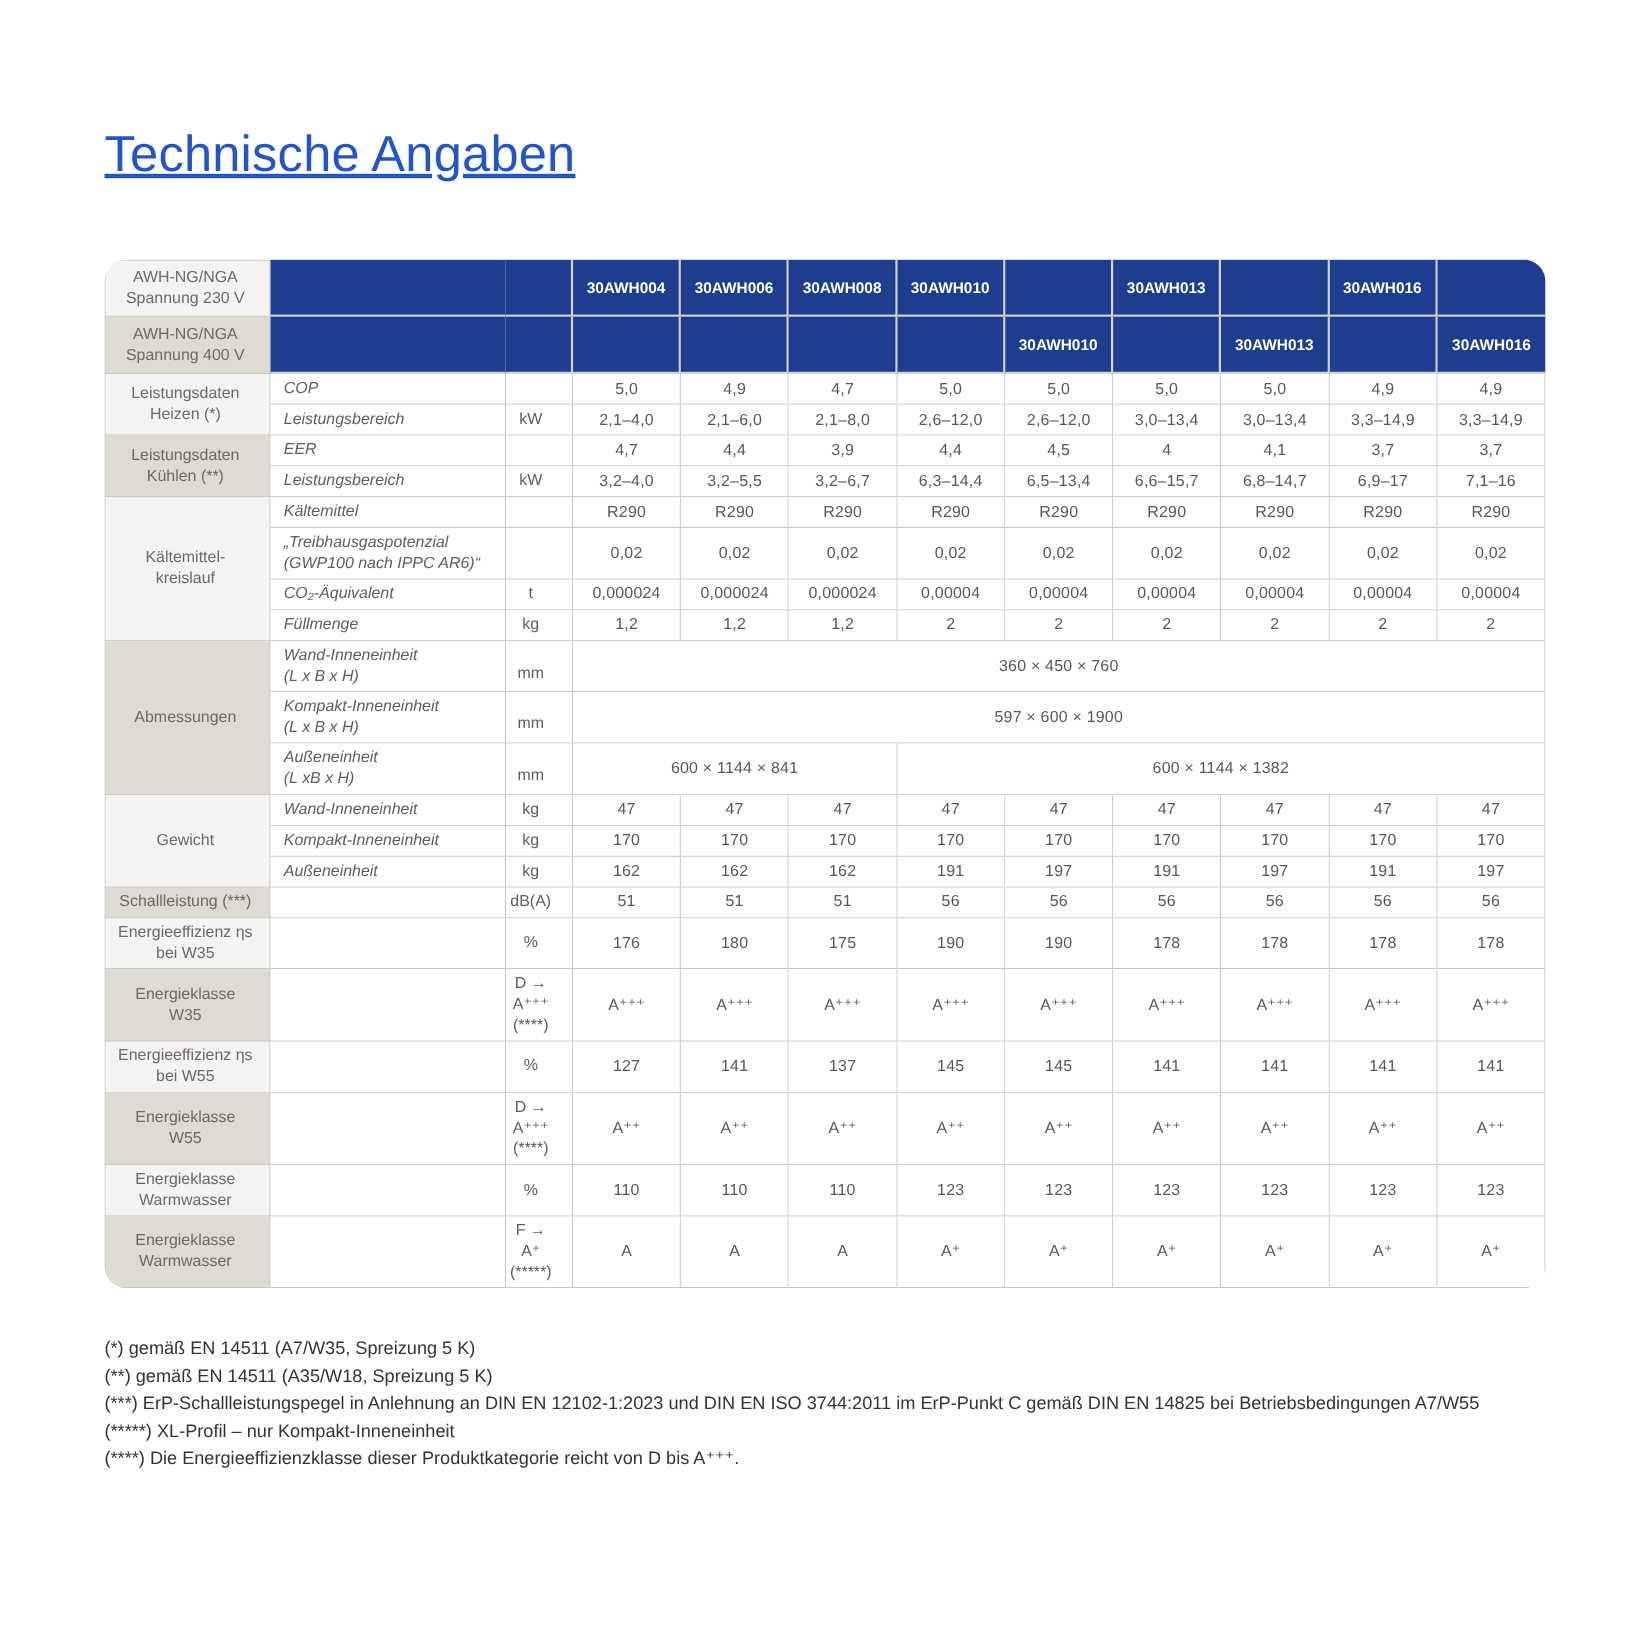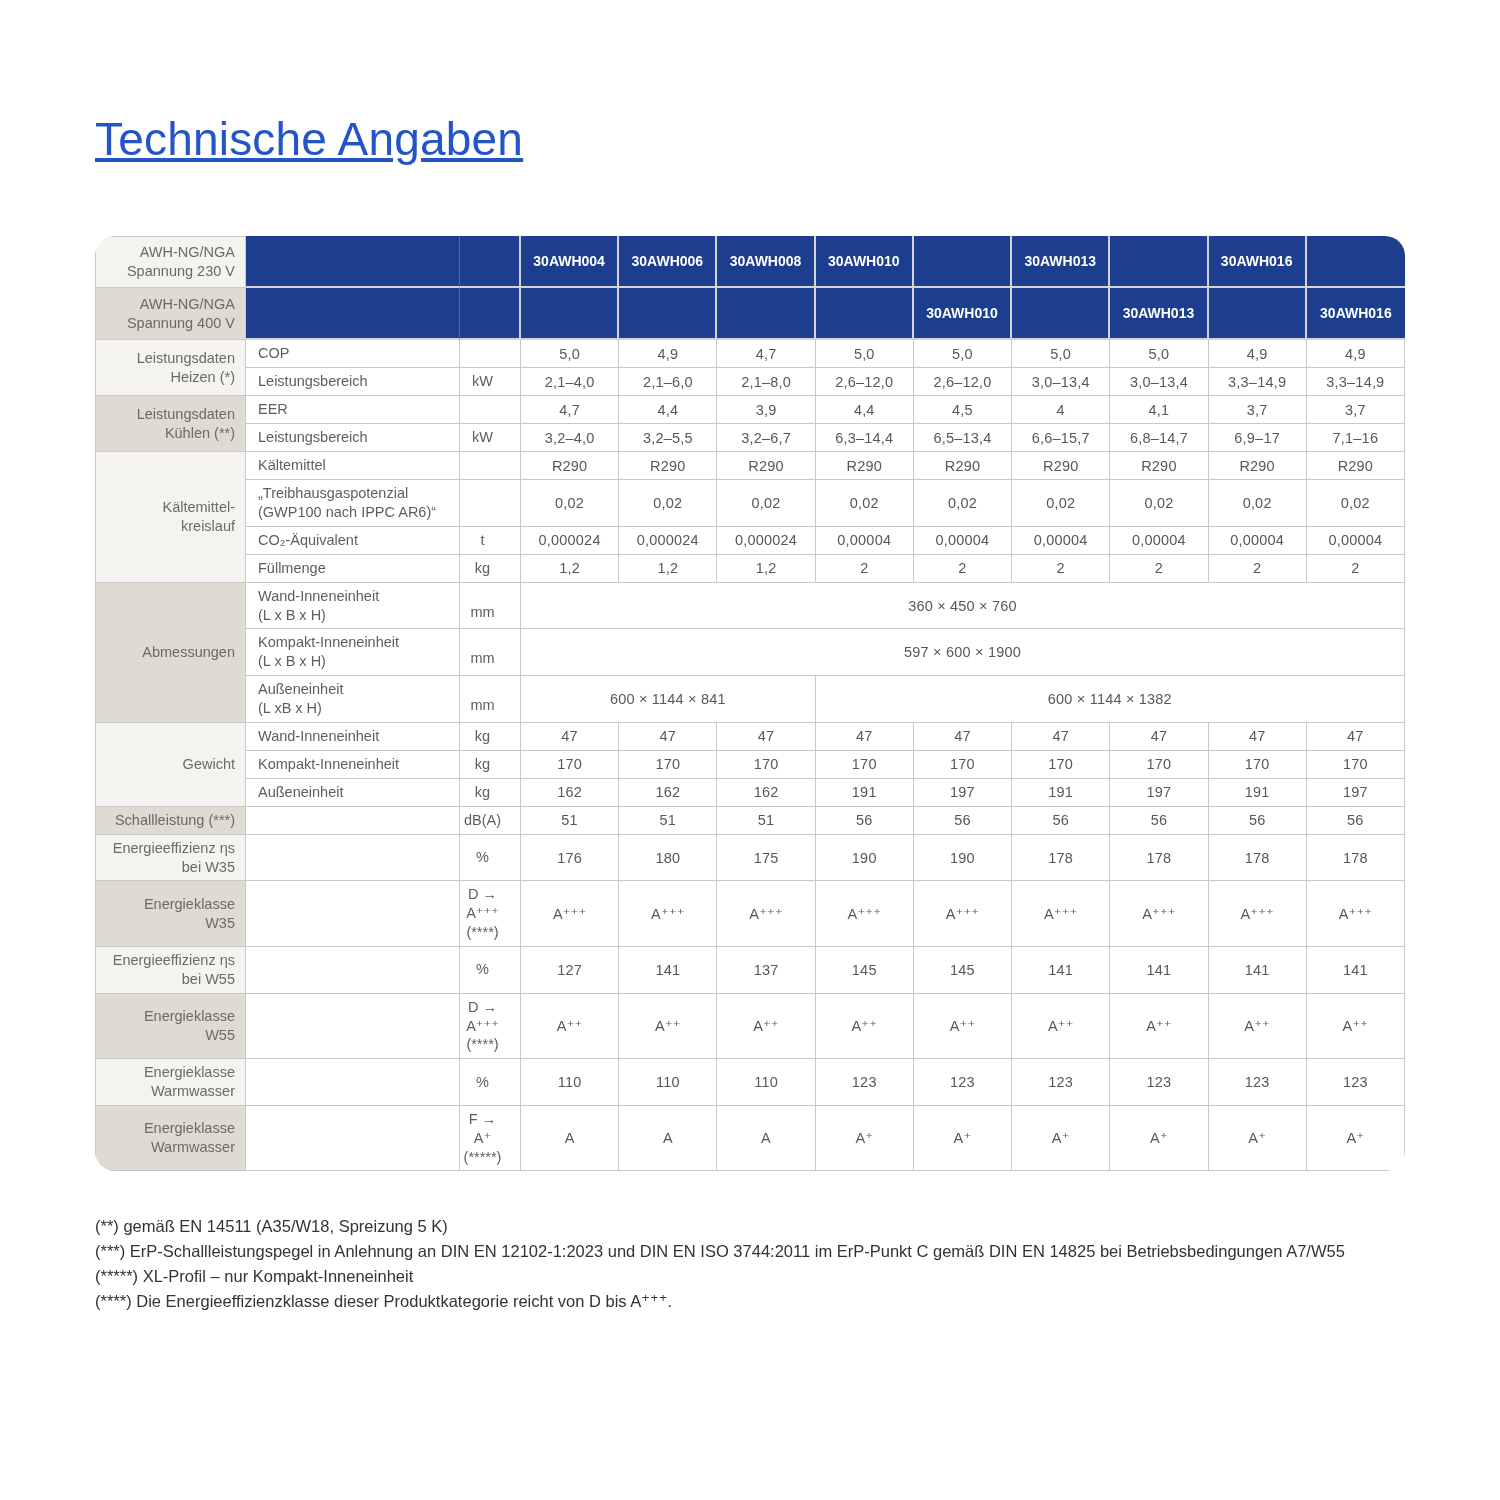--- a/index.html
+++ b/index.html
@@ -37,36 +37,36 @@
     box-sizing:border-box;
     padding:4px 6px;vertical-align:middle;font-weight:normal;
     border-right:1px solid var(--grid);
     border-bottom:1px solid var(--grid);
     overflow:hidden;
   }
   tr.h-hdr{height:52px;}
   tbody tr{height:28px;}
   .gcell{
     border-left:1px solid var(--grid);
-    text-align:right;padding-right:10px;
+    text-align:center;padding-right:10px;
     color:var(--label-text);white-space:pre-line;line-height:1.3;
   }
   .gcell.top{border-top:1px solid var(--grid);}
   .g-light{background:var(--group-light);}
   .g-dark{background:var(--group-dark);}
   .blue{
     background:var(--header-bg);color:#fff;
     font-weight:bold;font-size:14px;text-align:center;
     border-right:2px solid #d6d4d1;border-bottom:2px solid #d6d4d1;border-top:0;
   }
   .blue.b-param{border-right:1px solid #55679f;}
   .blue.last{border-right:0;}
   .param{
     text-align:left;padding-left:12px;color:#5c5e61;background:#fff;
-    white-space:pre-line;line-height:1.3;
+    white-space:pre-line;line-height:1.3;font-style:italic;
   }
   .unit{
     text-align:center;color:#5c5e61;background:#fff;
     white-space:pre-line;line-height:1.3;padding-left:2px;padding-right:17px;
   }
   .unit.vbottom{vertical-align:bottom;padding-bottom:7px;}
   .val{
     text-align:center;color:var(--value-text);background:#fff;letter-spacing:.2px;
   }
   .footnotes{margin-top:44px;}
@@ -408,18 +408,19 @@
             <td class="val">A⁺</td>
             <td class="val">A⁺</td>
             <td class="val">A⁺</td>
             <td class="val">A⁺</td>
           </tr>
         </tbody>
     </table>
   </div>
 
   <div class="footnotes">
+    <div class="fn">(*) gemäß EN 14511 (A7/W35, Spreizung 5 K)</div>
     <div class="fn">(**) gemäß EN 14511 (A35/W18, Spreizung 5 K)</div>
     <div class="fn">(***) ErP-Schallleistungspegel in Anlehnung an DIN EN 12102-1:2023 und DIN EN ISO 3744:2011 im ErP-Punkt C gemäß DIN EN 14825 bei Betriebsbedingungen A7/W55</div>
     <div class="fn">(*****) XL-Profil – nur Kompakt-Inneneinheit</div>
     <div class="fn">(****) Die Energieeffizienzklasse dieser Produktkategorie reicht von D bis A⁺⁺⁺.</div>
   </div>
 </div>
 
 </body></html>

